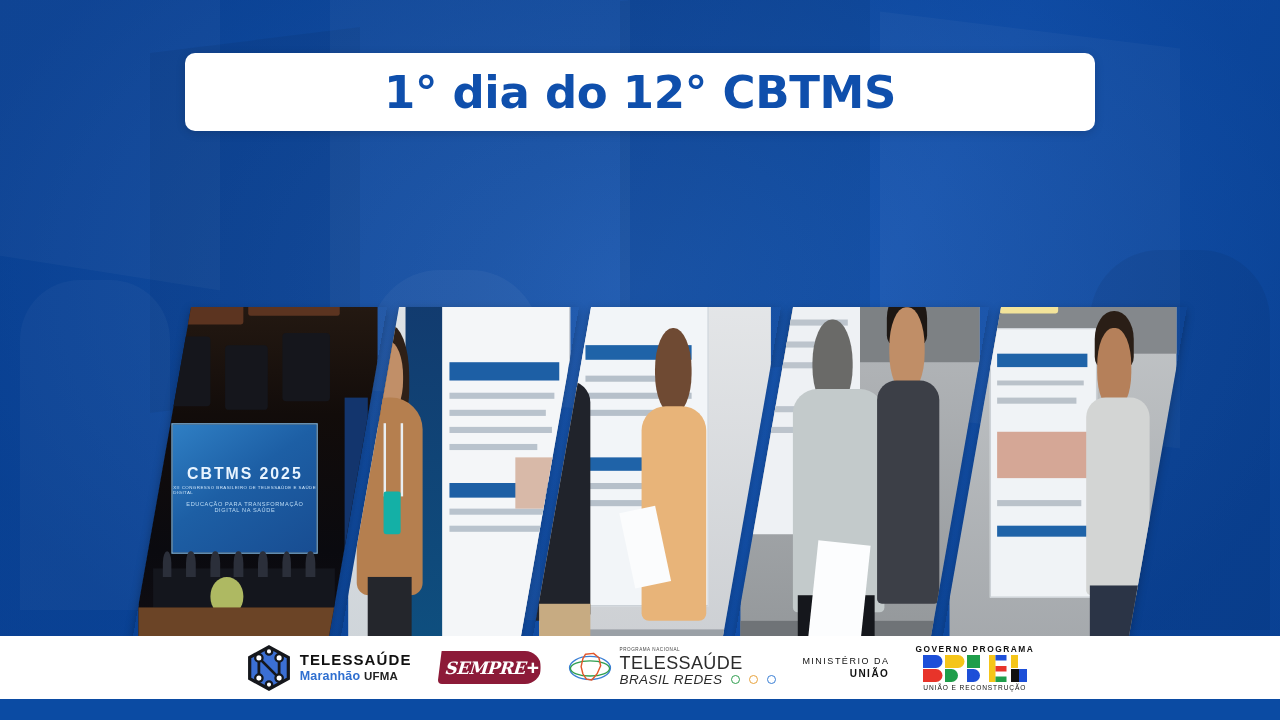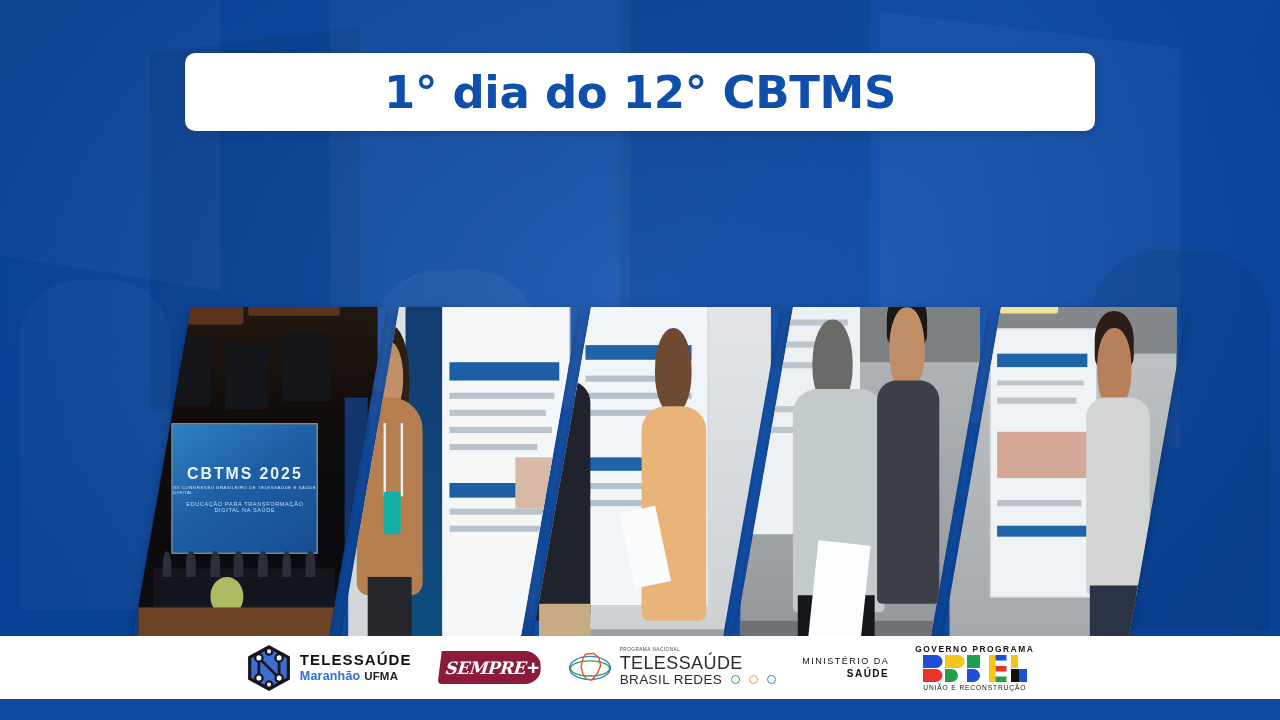--- a/index.html
+++ b/index.html
@@ -184,21 +184,21 @@
   .sted-txt .big{font-size:25px;font-weight:bold;color:#8c1a38;letter-spacing:-1.2px;
     font-family:"DejaVu Sans","Liberation Sans",sans-serif;}
   .sted-txt .sub{font-size:3.7px;color:#333;letter-spacing:.25px;margin-top:3px;line-height:1.45;}
 
   
   .tbr{gap:7px;}
   .brmap{width:46px;height:40px;position:relative;}
   .tbr-txt{line-height:1.06;}
   .tbr-txt .t0{font-size:4.6px;letter-spacing:.55px;color:#444;margin-bottom:1px;}
   .tbr-txt .t1{font-size:18px;letter-spacing:.4px;color:#2b2b2b;}
-  .tbr-txt .t2{display:flex;align-items:center;gap:9px;}
+  .tbr-txt .t2{display:flex;align-items:center;gap:9px;font-style:italic;}
   .tbr-txt .t2 span{font-size:13.5px;letter-spacing:.4px;color:#2b2b2b;}
   .dot{width:7px;height:7px;border-radius:50%;border:1.6px solid #000;}
   .d1{border-color:#2f9e4f;} .d2{border-color:#e8a33d;} .d3{border-color:#3a7fd5;}
 
   
   .minist{flex-direction:column;align-items:flex-end;line-height:1.35;}
   .minist .m1{font-size:9px;letter-spacing:1.5px;color:#111;}
   .minist .m2{font-size:10px;letter-spacing:1.5px;color:#111;font-weight:bold;}
 
   
@@ -396,21 +396,21 @@
           <span>BRASIL REDES</span>
           <i class="dot d1"></i>
           <i class="dot d2"></i>
           <i class="dot d3"></i>
         </div>
       </div>
     </div>
 
     <div class="logo minist">
       <div class="m1">MINISTÉRIO DA</div>
-      <div class="m2">SAÚDE</div>
+      <div class="m2">UNIÃO</div>
     </div>
 
     <div class="logo gov">
       <div class="g1">GOVERNO PROGRAMA</div>
       <div class="blocks" title="BRASIL">
         <svg viewBox="0 0 208 54" width="104" height="27">
           <rect x="0" y="0" width="26" height="26" fill="#1d4fd8"></rect>
           <path d="M26,0 a13,13 0 0 1 0,26 Z" fill="#1d4fd8"></path>
           <rect x="0" y="28" width="26" height="26" fill="#e8342a"></rect>
           <path d="M26,28 a13,13 0 0 1 0,26 Z" fill="#e8342a"></path>

